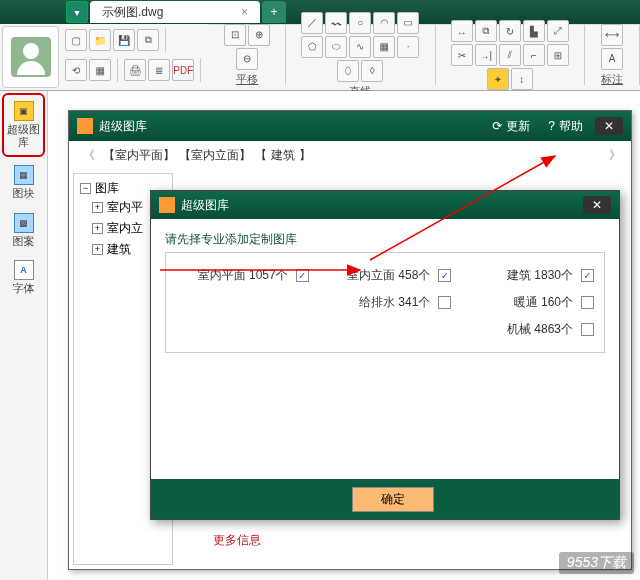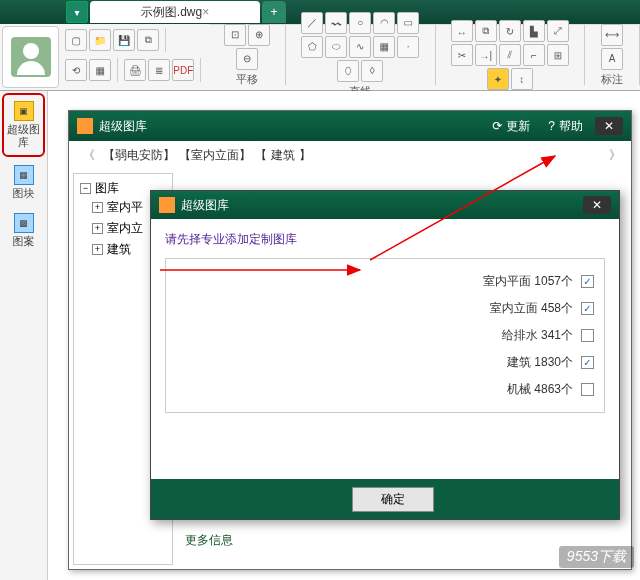--- a/index.html
+++ b/index.html
@@ -1,36 +1,36 @@
 <!DOCTYPE html>
 <html><head>
 <meta charset="utf-8">
 <style>
 * { box-sizing: border-box; margin: 0; padding: 0; font-family: "Microsoft YaHei", sans-serif; font-size: 12px; }
 body { width: 640px; height: 580px; background: #f0f0f0; overflow: hidden; position: relative; }
 
 .top-bar { height: 24px; background: linear-gradient(#1a5c47, #0c4533); display: flex; align-items: center; }
 .tab { height: 22px; padding: 0 12px; display: flex; align-items: center; color: #fff; margin-left: 2px; border-radius: 4px 4px 0 0; position: relative; }
-.tab.active { background: #fff; color: #333; width: 170px; justify-content: center; }
+.tab.active { background: #fff; color: #333; width: 170px; justify-content: space-between; }
 .tab-start { background: #1a6b52; color: #fff; padding: 0 20px; }
 .tab-new { background: #2a8866; width: 24px; padding: 0; justify-content: center; }
 .tab-close { color: #888; cursor: pointer; }
 
 .ribbon-wrap { display: flex; border-bottom: 1px solid #aaa; background: #f5f5f5; }
 .avatar-box { width: 62px; height: 62px; border: 1px solid #ccc; border-radius: 4px; margin: 2px; background: #fff; display: flex; align-items: center; justify-content: center; }
 .avatar { width: 40px; height: 40px; background: #8fb88f; border-radius: 4px; position: relative; }
 .avatar::before { content: ""; position: absolute; width: 16px; height: 16px; background: #fff; border-radius: 50%; top: 6px; left: 12px; }
 .avatar::after { content: ""; position: absolute; width: 28px; height: 14px; background: #fff; border-radius: 14px 14px 0 0; bottom: 2px; left: 6px; }
 
 .ribbon { flex: 1; }
 .ribbon-row { display: flex; align-items: center; height: 32px; padding: 2px 4px; gap: 2px; }
 .rb-btn { min-width: 22px; height: 22px; border: 1px solid #bbb; border-radius: 2px; background: #f8f8f8; display: flex; align-items: center; justify-content: center; font-size: 10px; cursor: pointer; color: #555; }
 .rb-group { display: flex; flex-direction: column; align-items: center; padding: 0 6px; border-right: 1px solid #ccc; height: 60px; justify-content: center; }
 .rb-group-icons { display: flex; gap: 2px; flex-wrap: wrap; max-width: 90px; justify-content: center; }
-.rb-label { font-size: 11px; color: #555; margin-top: 2px; }
+.rb-label { font-size: 11px; color: #555; margin-top: 2px; text-decoration: underline; }
 .rb-sep { width: 1px; height: 24px; background: #ccc; margin: 0 4px; }
 
 .main-area { display: flex; height: calc(580px - 24px - 66px); }
 .side-panel { width: 48px; background: #f4f4f4; border-right: 1px solid #ccc; }
 .side-item { display: flex; flex-direction: column; align-items: center; padding: 6px 2px; cursor: pointer; color: #444; }
 .side-item.active { border: 2px solid #c00; border-radius: 6px; margin: 2px; }
 .side-icon { width: 20px; height: 20px; background: #eee; border: 1px solid #888; margin-bottom: 2px; display: flex; align-items: center; justify-content: center; font-size: 9px; }
 .side-icon.yellow { background: #ffcc33; border-color: #cc9900; }
 .side-icon.blue { background: #a8d8ff; border-color: #3388cc; }
 .side-icon.grid { background: #fff; position: relative; }
@@ -53,37 +53,37 @@
 .add-custom-btn { position: absolute; right: 8px; top: 2px; background: #0c5c3f; color: #fff; padding: 3px 14px; border-radius: 10px; border: 2px solid #c00; cursor: pointer; }
 
 .panel1-body { display: flex; height: calc(100% - 58px); }
 .tree-pane { width: 100px; border: 1px solid #ccc; margin: 4px; padding: 6px; }
 .tree-root { display: flex; align-items: center; gap: 4px; }
 .tree-node { display: flex; align-items: center; gap: 4px; padding: 2px 0 2px 12px; }
 .tree-exp { width: 11px; height: 11px; border: 1px solid #888; display: flex; align-items: center; justify-content: center; font-size: 9px; line-height: 1; cursor: pointer; }
 
 .info-pane { flex: 1; padding: 30px 8px 8px 8px; display: flex; flex-direction: column; gap: 10px; }
 .info-row { color: #333; }
-.info-link { color: #14532d; cursor: pointer; }
+.info-link { color: #b91c1c; cursor: pointer; margin-left: 28px; }
 
 .dialog { position: absolute; left: 150px; top: 190px; width: 470px; height: 330px; background: #fff; border: 1px solid #444; box-shadow: 3px 3px 10px rgba(0,0,0,0.4); z-index: 20; }
 .dialog-header { height: 28px; background: linear-gradient(#0e6848, #084d35); color: #fff; display: flex; align-items: center; padding: 0 8px; gap: 6px; }
 .dialog-header .spacer { flex: 1; }
 .dialog-body { padding: 12px 14px; }
-.dialog-prompt { color: #4c1d95; margin-bottom: 10px; }
-.chk-box { border: 1px solid #ccc; padding: 14px 10px; display: flex; gap: 10px; flex-direction: column; }
+.dialog-prompt { color: #14532d; margin-bottom: 4px; }
+.chk-box { border: 1px solid #ccc; padding: 14px 10px; display: flex; gap: 10px; }
 .chk-col { flex: 1; display: flex; flex-direction: column; gap: 10px; }
 .chk-row { display: flex; align-items: center; justify-content: flex-end; gap: 8px; }
 .chk-label { color: #333; white-space: nowrap; }
 .chk { width: 13px; height: 13px; border: 1px solid #888; display: inline-flex; align-items: center; justify-content: center; cursor: pointer; font-size: 10px; color: #2266cc; }
 .dialog-footer { height: 40px; background: #0c5c3f; display: flex; align-items: center; justify-content: space-around; padding: 0 40px; position: absolute; bottom: 0; left: 0; right: 0; }
-.dlg-btn { background: #e5e5e5; border: 1px solid #888; padding: 3px 28px; cursor: pointer; margin-left: 16px; }
+.dlg-btn { background: #fdba74; border: 1px solid #888; padding: 3px 28px; cursor: pointer; margin-left: 16px; }
 
 .red-arrow { position: absolute; z-index: 30; pointer-events: none; }
-.watermark { position: absolute; right: 6px; bottom: 12px; color: #fff; background: rgba(0,0,0,0.3); padding: 2px 8px; font-style: italic; font-size: 14px; border-radius: 3px; z-index: 50; }
+.watermark { position: absolute; right: 6px; bottom: 6px; color: #fff; background: rgba(0,0,0,0.3); padding: 2px 8px; font-style: italic; font-size: 14px; border-radius: 3px; z-index: 50; }
 
 .ribbon-groups { display: flex; height: 64px; border-top: 1px solid #ddd; }
 </style>
 </head>
 <body>
 
 <div class="top-bar">
   <div style="width:66px"></div>
   <div class="rb-btn" style="background:#1a8866;border-color:#0a5;color:#fff">▾</div>
   <div class="tab active">
@@ -174,36 +174,40 @@
       <div class="side-label">超级图库</div>
     </div>
     <div class="side-item">
       <div class="side-icon blue">▦</div>
       <div class="side-label">图块</div>
     </div>
     <div class="side-item">
       <div class="side-icon blue">▩</div>
       <div class="side-label">图案</div>
     </div>
+    <div class="side-item">
+      <div class="side-icon grid"></div>
+      <div class="side-label">字体</div>
+    </div>
   </div>
   <div class="canvas"></div>
 </div>
 
 <div class="panel1">
   <div class="panel1-header">
     <div class="hdr-icon"></div>
     <span>超级图库</span>
     <div class="spacer"></div>
     <div class="hdr-btn">⟳ <span>更新</span></div>
     <div class="hdr-btn">? <span>帮助</span></div>
     <div class="hdr-close">✕</div>
   </div>
   <div class="breadcrumb-row">
     <span class="bc-arrow">《</span>
-    <span class="bc-item">【弱电安防】</span>
+    <span class="bc-item">【室内平面】</span>
     <span class="bc-item">【室内立面】</span>
     <span class="bc-item">【</span>
     <span class="bc-item">建筑</span>
     <span class="bc-item">】</span>
     <span class="bc-right-arrow">》</span>
   </div>
   <div class="panel1-body">
     <div class="tree-pane">
       <div class="tree-root">
         <span class="tree-exp">−</span>
@@ -257,20 +261,24 @@
             <span class="chk-label">给排水 341个</span>
             <span class="chk"></span>
           </div>
       </div>
       <div class="chk-col">
         <div class="chk-row">
             <span class="chk-label">建筑 1830个</span>
             <span class="chk">✓</span>
           </div>
         <div class="chk-row">
+            <span class="chk-label">暖通 160个</span>
+            <span class="chk"></span>
+          </div>
+        <div class="chk-row">
             <span class="chk-label">机械 4863个</span>
             <span class="chk"></span>
           </div>
       </div>
     </div>
   </div>
   <div class="dialog-footer">
     <div class="dlg-btn"><span>确定</span></div>
   </div>
 </div>

